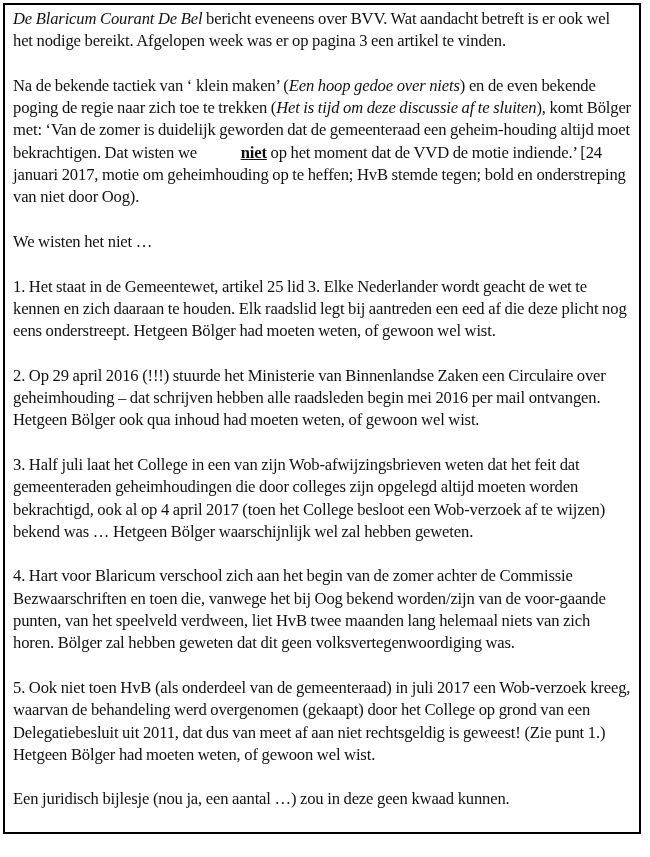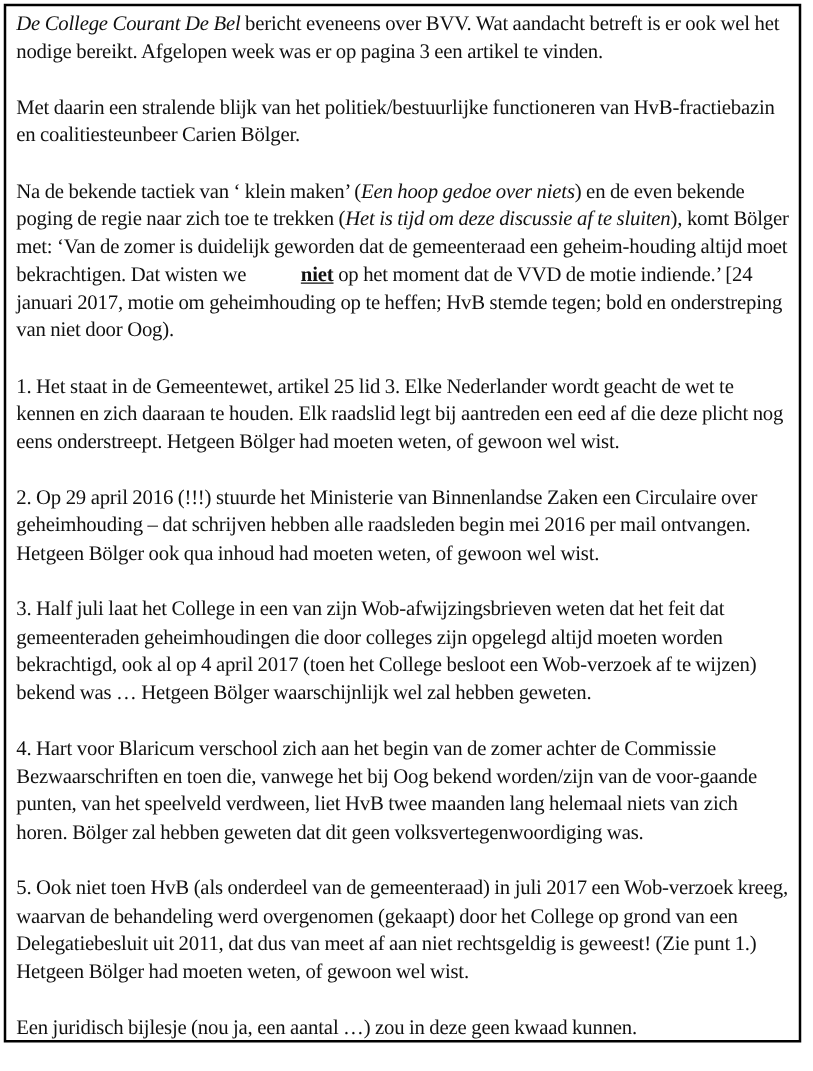--- a/index.html
+++ b/index.html
@@ -41,26 +41,26 @@
     }
     .it { font-style: italic; }
     .bu { font-weight: bold; text-decoration: underline; margin-left: 40px; }
   </style>
 </head>
 <body>
 
 <div class="doc-box">
   <div class="doc-inner">
 
-    <p class="para"><span class="it">De College Courant De Bel</span><span> bericht eveneens over BVV. Wat aandacht betreft is er ook wel het nodige bereikt. Afgelopen week was er op pagina 3 een artikel te vinden.</span></p>
+    <p class="para"><span class="it">De Blaricum Courant De Bel</span><span> bericht eveneens over BVV. Wat aandacht betreft is er ook wel het nodige bereikt. Afgelopen week was er op pagina 3 een artikel te vinden.</span></p>
 
-    <p class="para"><span>Met daarin een stralende blijk van het politiek/bestuurlijke functioneren van HvB-fractiebazin en coalitiesteunbeer Carien Bölger.</span></p>
 
     <p class="para"><span>Na de bekende tactiek van ‘ klein maken’ (</span><span class="it">Een hoop gedoe over niets</span><span>) en de even bekende poging de regie naar zich toe te trekken (</span><span class="it">Het is tijd om deze discussie af te sluiten</span><span>), komt Bölger met: ‘Van de zomer is duidelijk geworden dat de gemeenteraad een geheim-houding altijd moet bekrachtigen. Dat wisten we </span><span class="bu">niet</span><span> op het moment dat de VVD de motie indiende.’ [24 januari 2017, motie om geheimhouding op te heffen; HvB stemde tegen; bold en onderstreping van niet door Oog).</span></p>
 
+    <p class="para"><span>We wisten het niet …</span></p>
 
     <p class="para"><span>1. Het staat in de Gemeentewet, artikel 25 lid 3. Elke Nederlander wordt geacht de wet te kennen en zich daaraan te houden. Elk raadslid legt bij aantreden een eed af die deze plicht nog eens onderstreept. Hetgeen Bölger had moeten weten, of gewoon wel wist.</span></p>
 
     <p class="para"><span>2. Op 29 april 2016 (!!!) stuurde het Ministerie van Binnenlandse Zaken een Circulaire over geheimhouding – dat schrijven hebben alle raadsleden begin mei 2016 per mail ontvangen. Hetgeen Bölger ook qua inhoud had moeten weten, of gewoon wel wist.</span></p>
 
     <p class="para"><span>3. Half juli laat het College in een van zijn Wob-afwijzingsbrieven weten dat het feit dat gemeenteraden geheimhoudingen die door colleges zijn opgelegd altijd moeten worden bekrachtigd, ook al op 4 april 2017 (toen het College besloot een Wob-verzoek af te wijzen) bekend was … Hetgeen Bölger waarschijnlijk wel zal hebben geweten.</span></p>
 
     <p class="para"><span>4. Hart voor Blaricum verschool zich aan het begin van de zomer achter de Commissie Bezwaarschriften en toen die, vanwege het bij Oog bekend worden/zijn van de voor-gaande punten, van het speelveld verdween, liet HvB twee maanden lang helemaal niets van zich horen. Bölger zal hebben geweten dat dit geen volksvertegenwoordiging was.</span></p>
 
     <p class="para"><span>5. Ook niet toen HvB (als onderdeel van de gemeenteraad) in juli 2017 een Wob-verzoek kreeg, waarvan de behandeling werd overgenomen (gekaapt) door het College op grond van een Delegatiebesluit uit 2011, dat dus van meet af aan niet rechtsgeldig is geweest! (Zie punt 1.) Hetgeen Bölger had moeten weten, of gewoon wel wist.</span></p>

